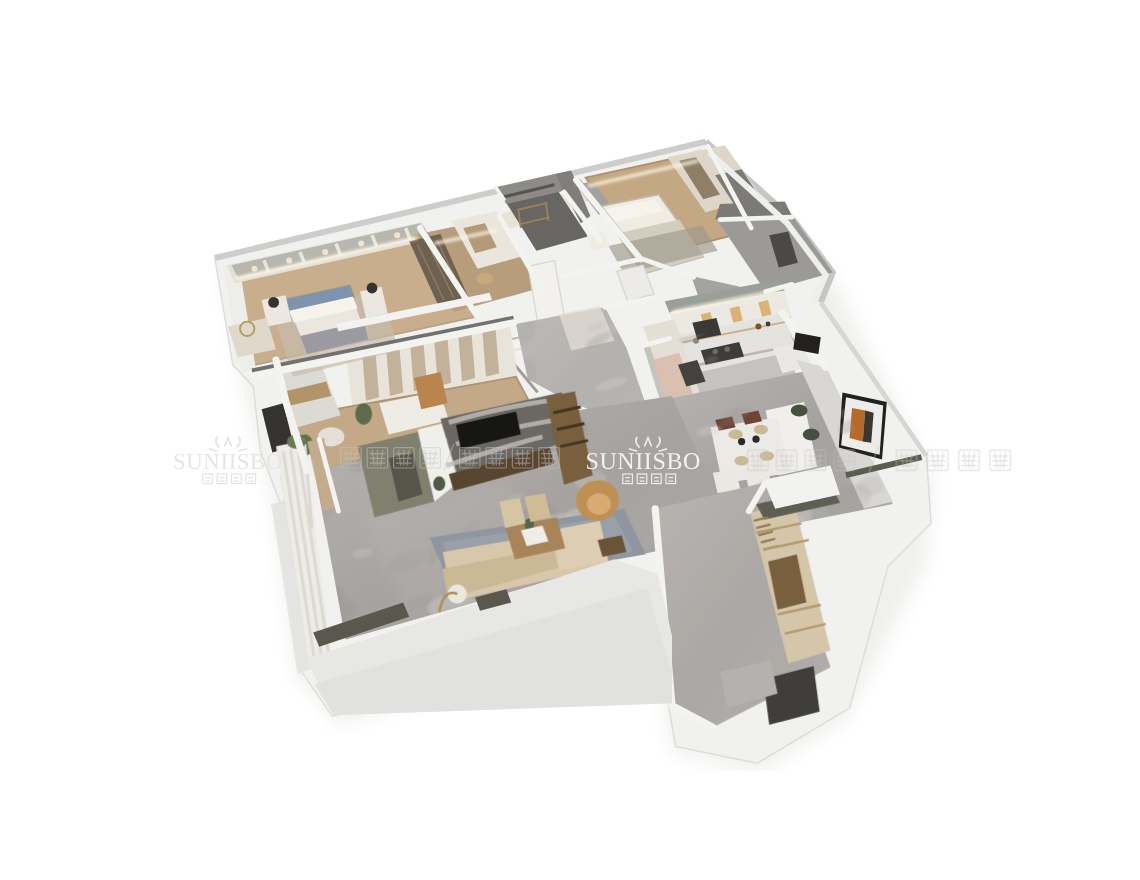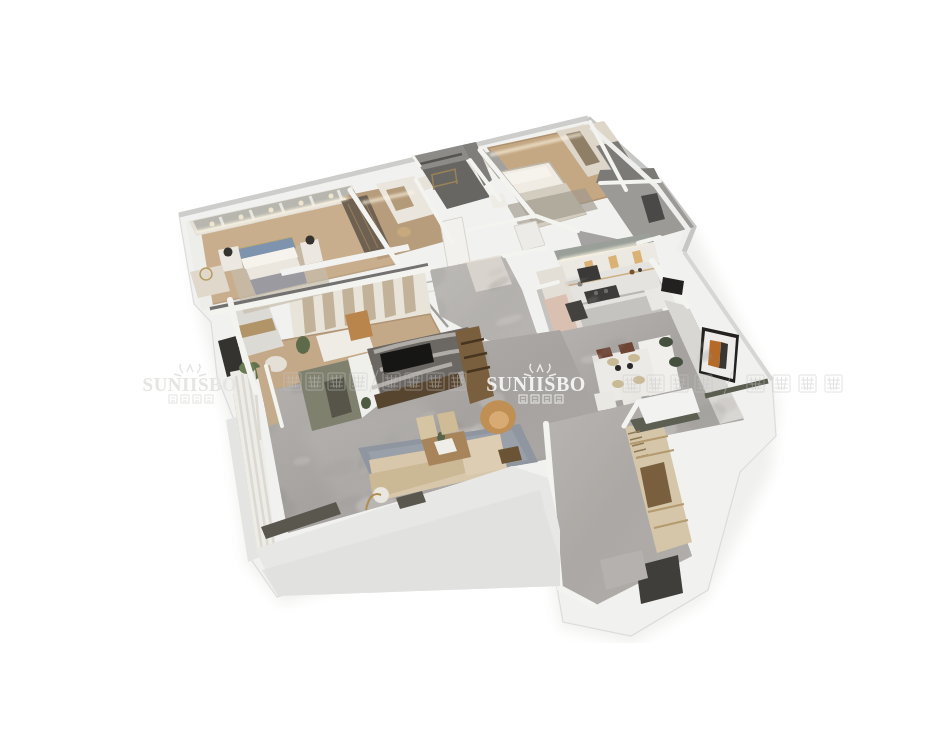--- a/index.html
+++ b/index.html
@@ -1,17 +1,17 @@
 <!DOCTYPE html>
 <html><head>
 <meta charset="utf-8">
 <style>
 html,body{margin:0;padding:0;background:#ffffff;}
 #stage{position:relative;width:950px;height:643px;background:#ffffff;overflow:hidden;
-font-family:"Liberation Sans", sans-serif;font-weight:bold;}
+font-family:"Liberation Sans", sans-serif;}
 </style>
 </head>
 <body>
 <div id="stage">
 <svg width="950" height="733" viewBox="0 0 950 733" xmlns="http://www.w3.org/2000/svg">
 <defs>
 <filter id="soft" x="-30%" y="-30%" width="160%" height="160%">
           <feGaussianBlur stdDeviation="7"></feGaussianBlur>
         </filter>
 <filter id="soft1" x="-30%" y="-30%" width="160%" height="160%">

